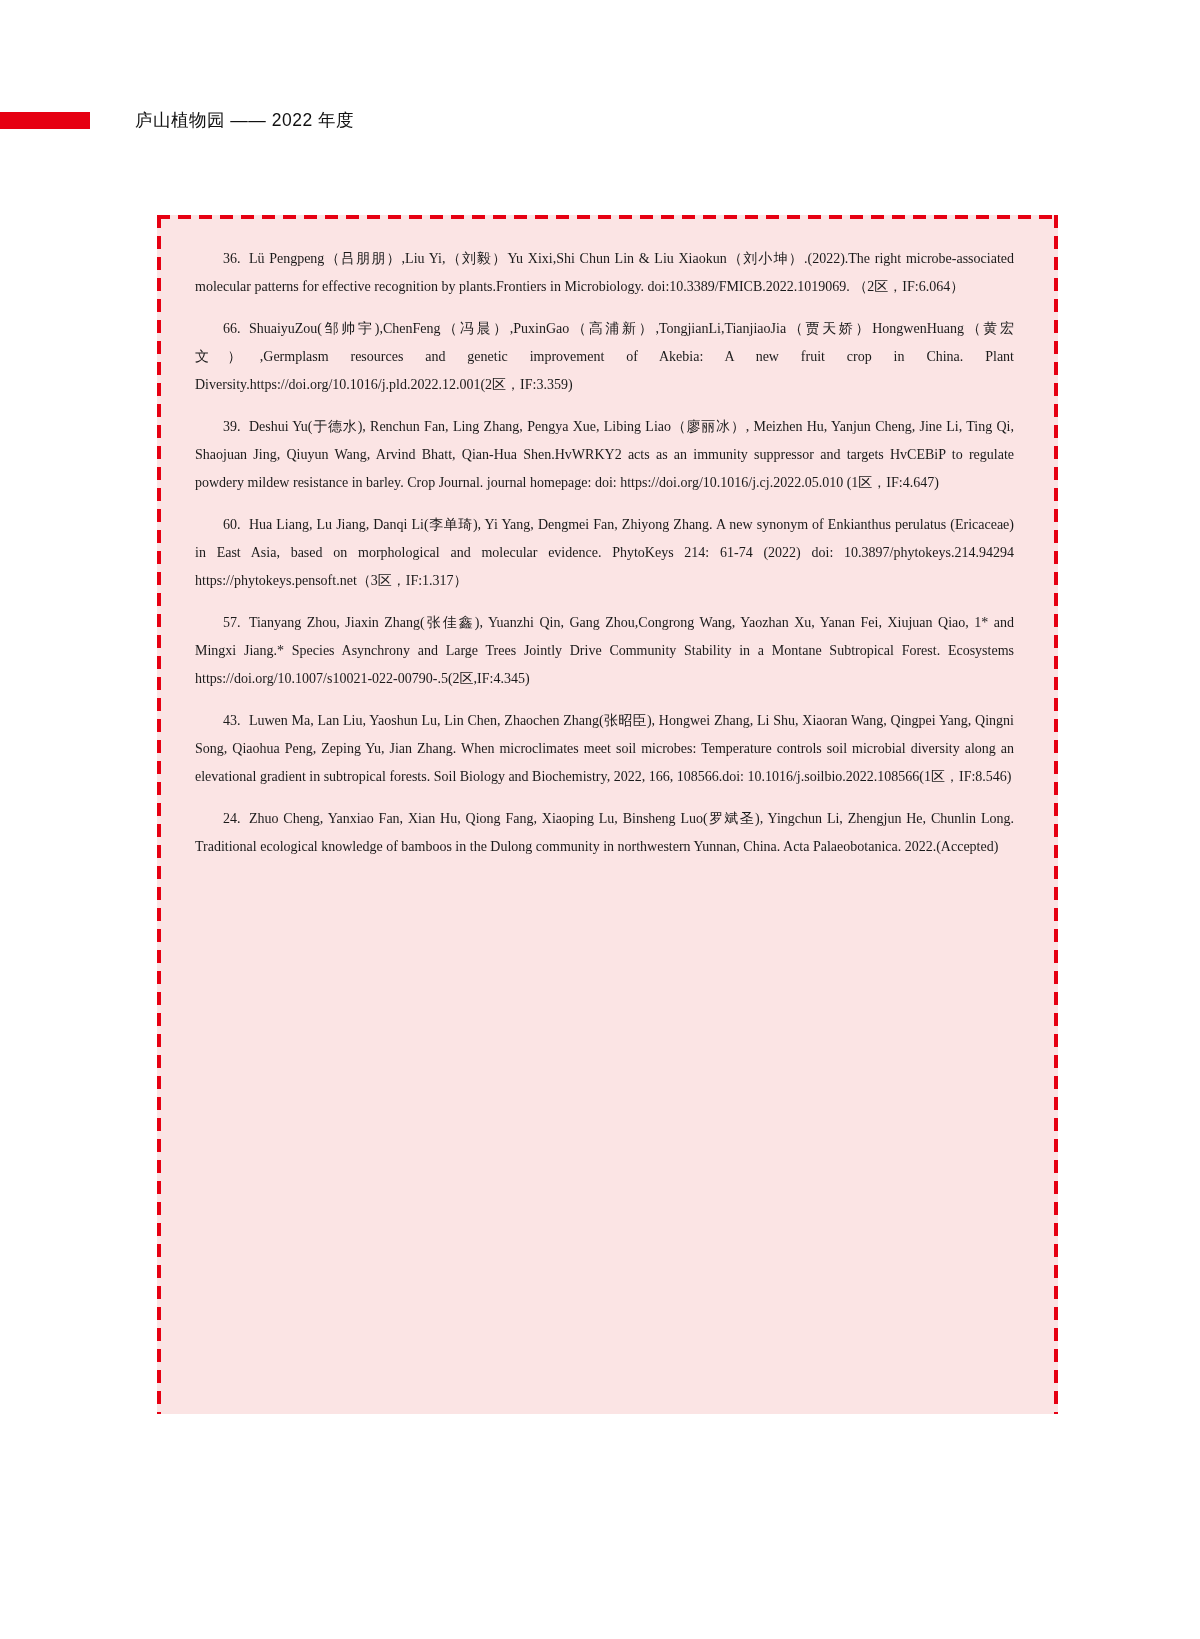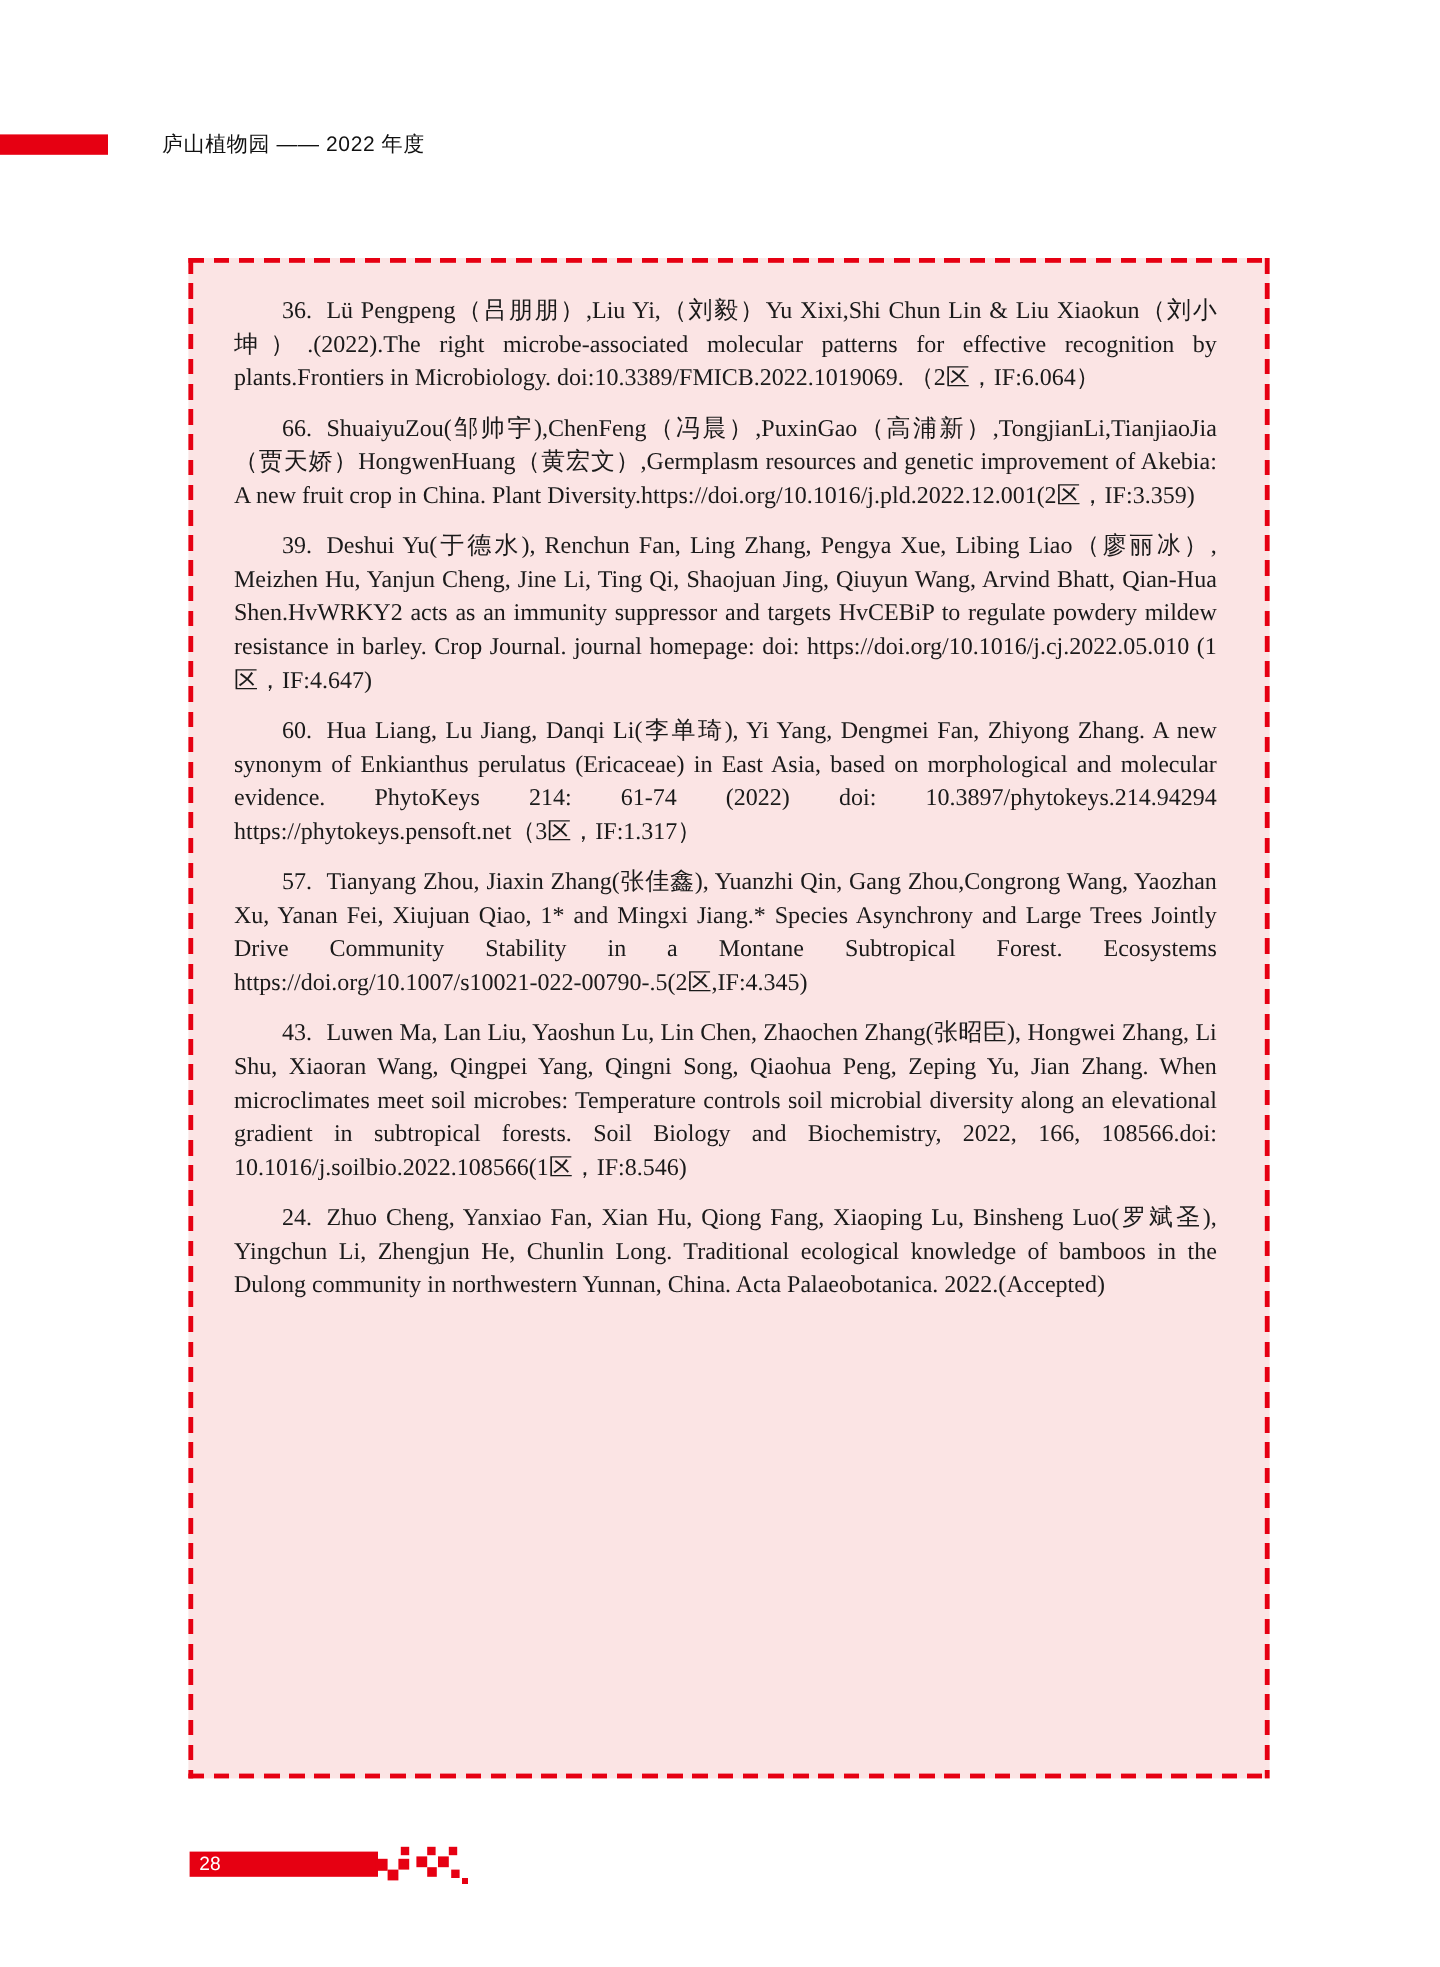--- a/index.html
+++ b/index.html
@@ -1,20 +1,20 @@
 <!DOCTYPE html>
 <html><head>
 <meta charset="utf-8">
 <style>
   * { margin: 0; padding: 0; box-sizing: border-box; }
   html, body { background: #ffffff; }
   .page {
     position: relative;
     width: 1200px;
-    height: 1639px;
+    height: 1414px;
     background: #ffffff;
     overflow: hidden;
     font-family: "Liberation Serif", "DejaVu Serif", serif;
     padding-left: 16px;
   }
 
   
   .header-red-bar {
     position: absolute;
     left: 0; top: 112px;
@@ -48,21 +48,21 @@
   .edge-top { top: 0; }
   .edge-bottom { bottom: 0; }
   .edge-left, .edge-right {
     top: 0; width: 4px; height: 100%;
     background-image: repeating-linear-gradient(180deg, #E60012 0 13px, transparent 13px 21px);
   }
   .edge-left { left: 0; }
   .edge-right { right: 0; }
 
   .pub-box p {
-    font-size: 20px;
+    font-size: 14px;
     line-height: 28px;
     color: #1A1A1A;
     text-align: justify;
     text-indent: 2em;
     margin-bottom: 14px;
     word-break: break-word;
   }
   .pub-num { margin-right: 0.6em; }
 
   

